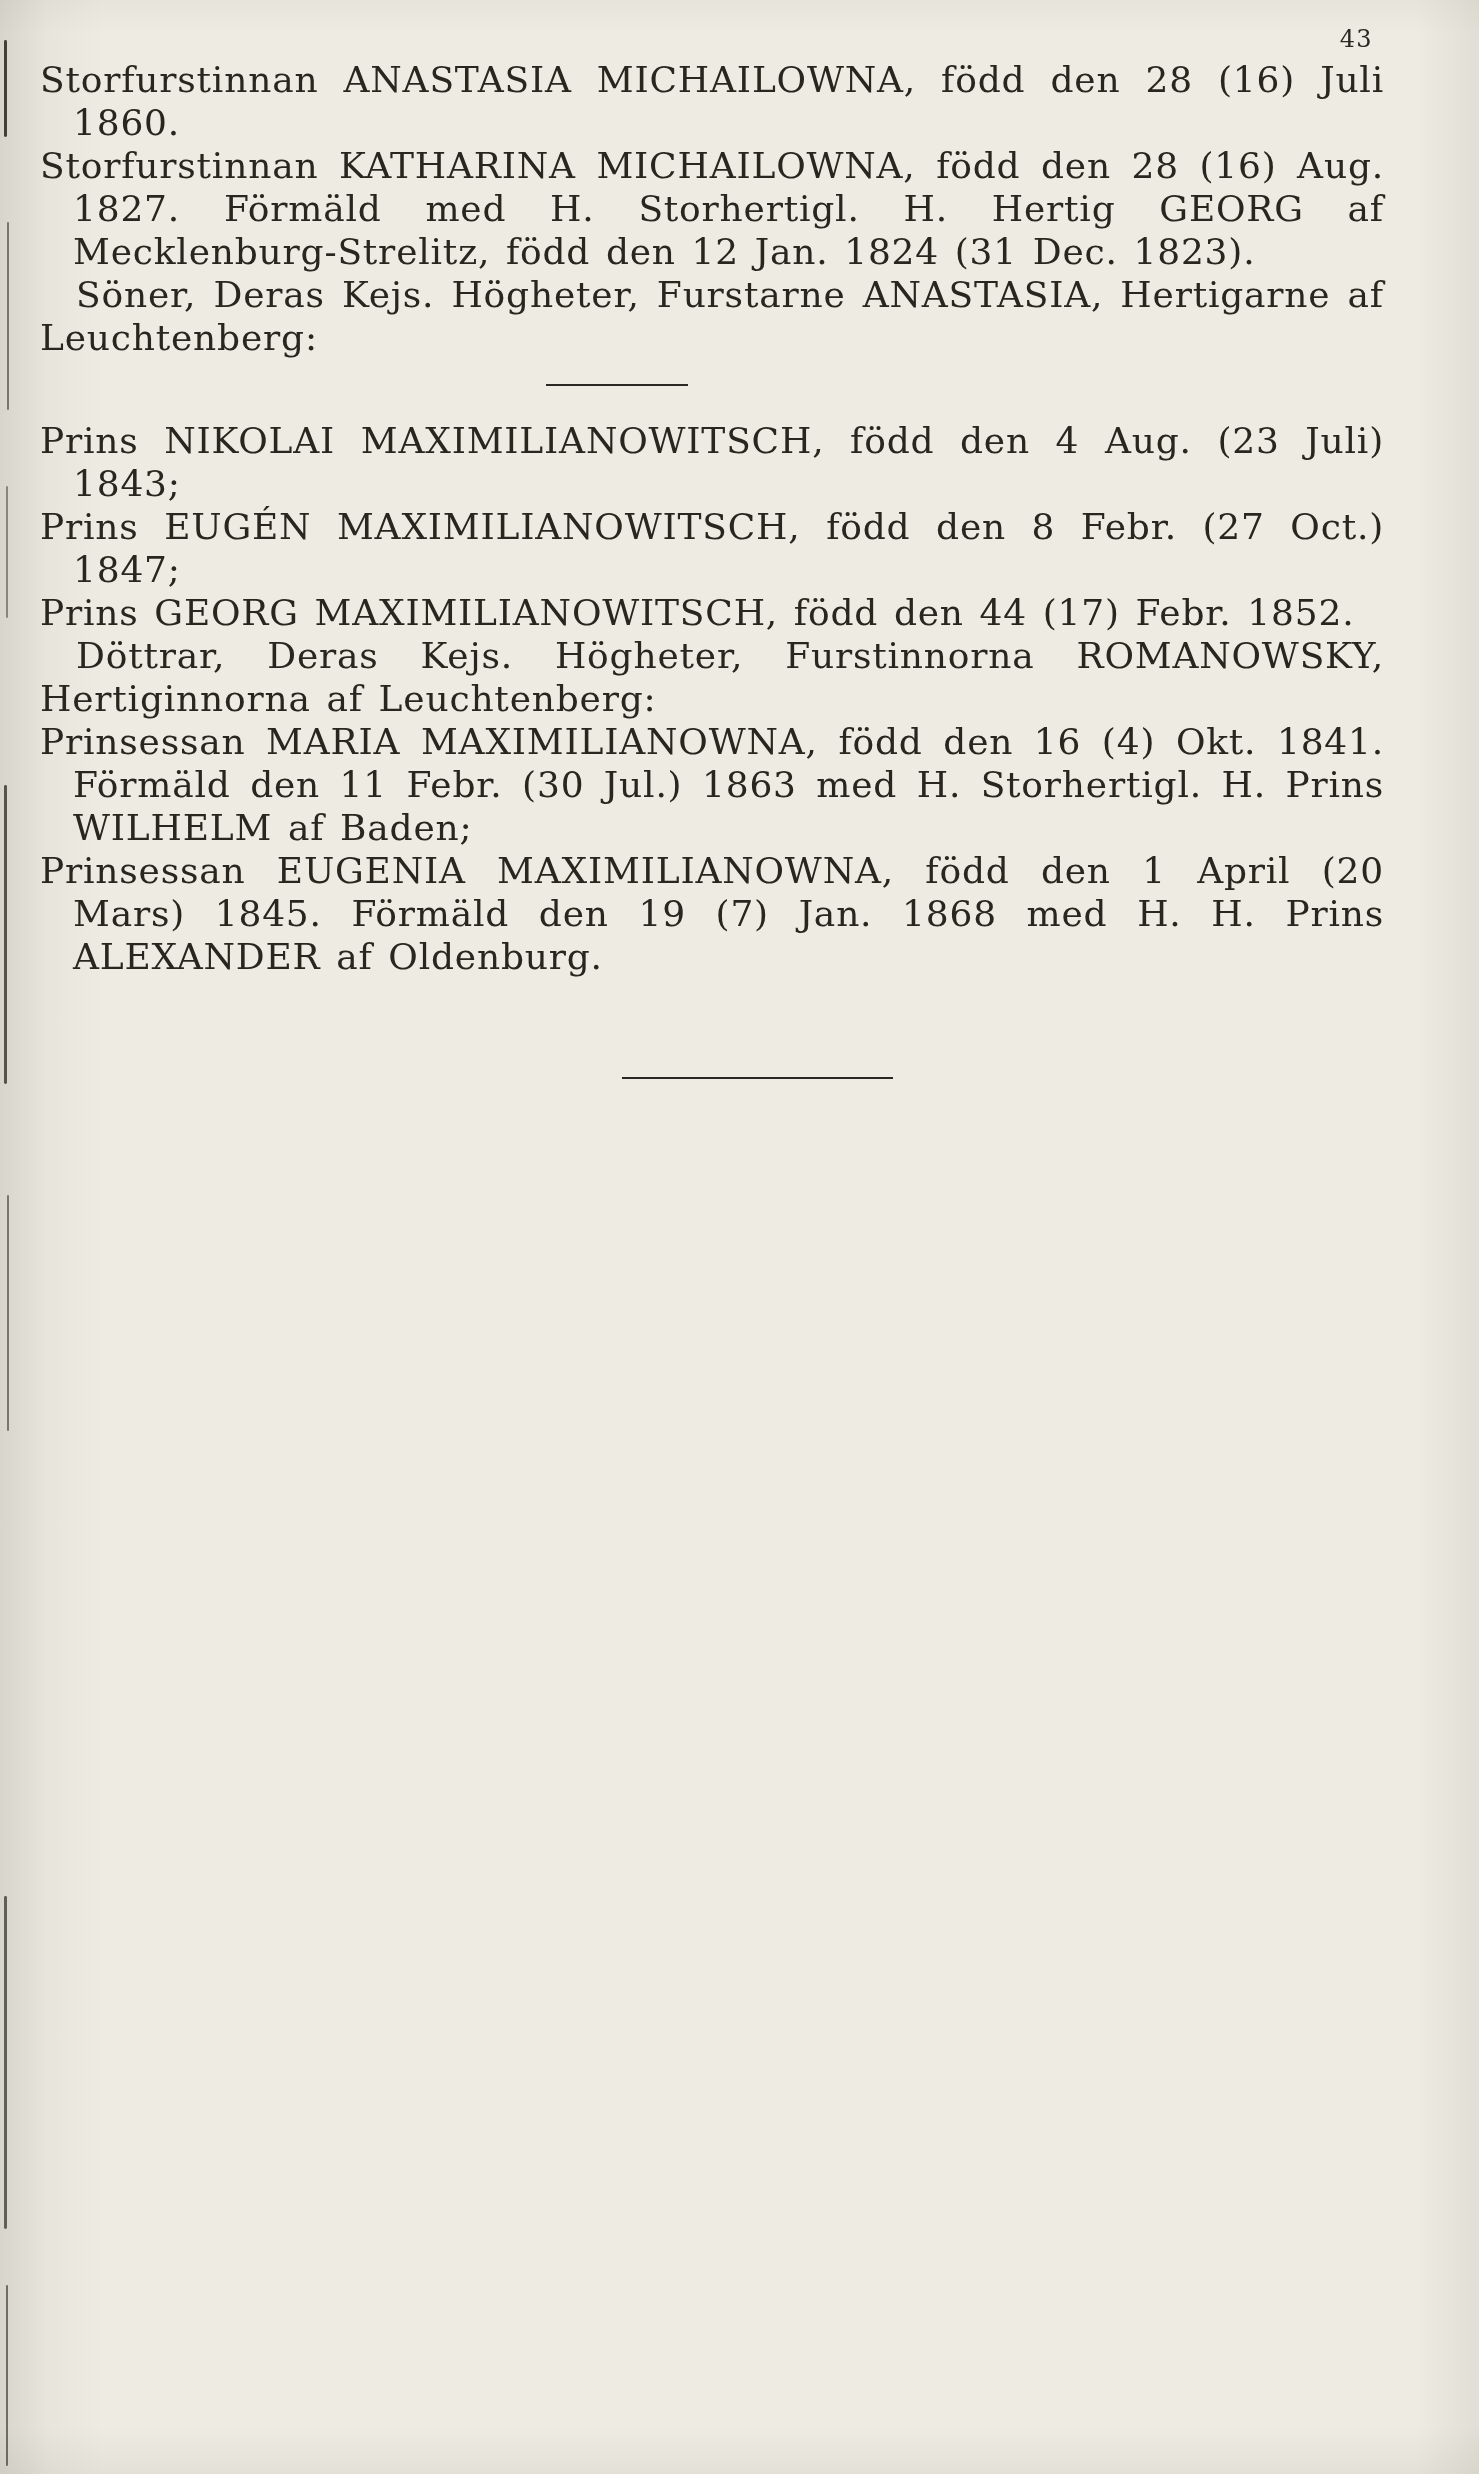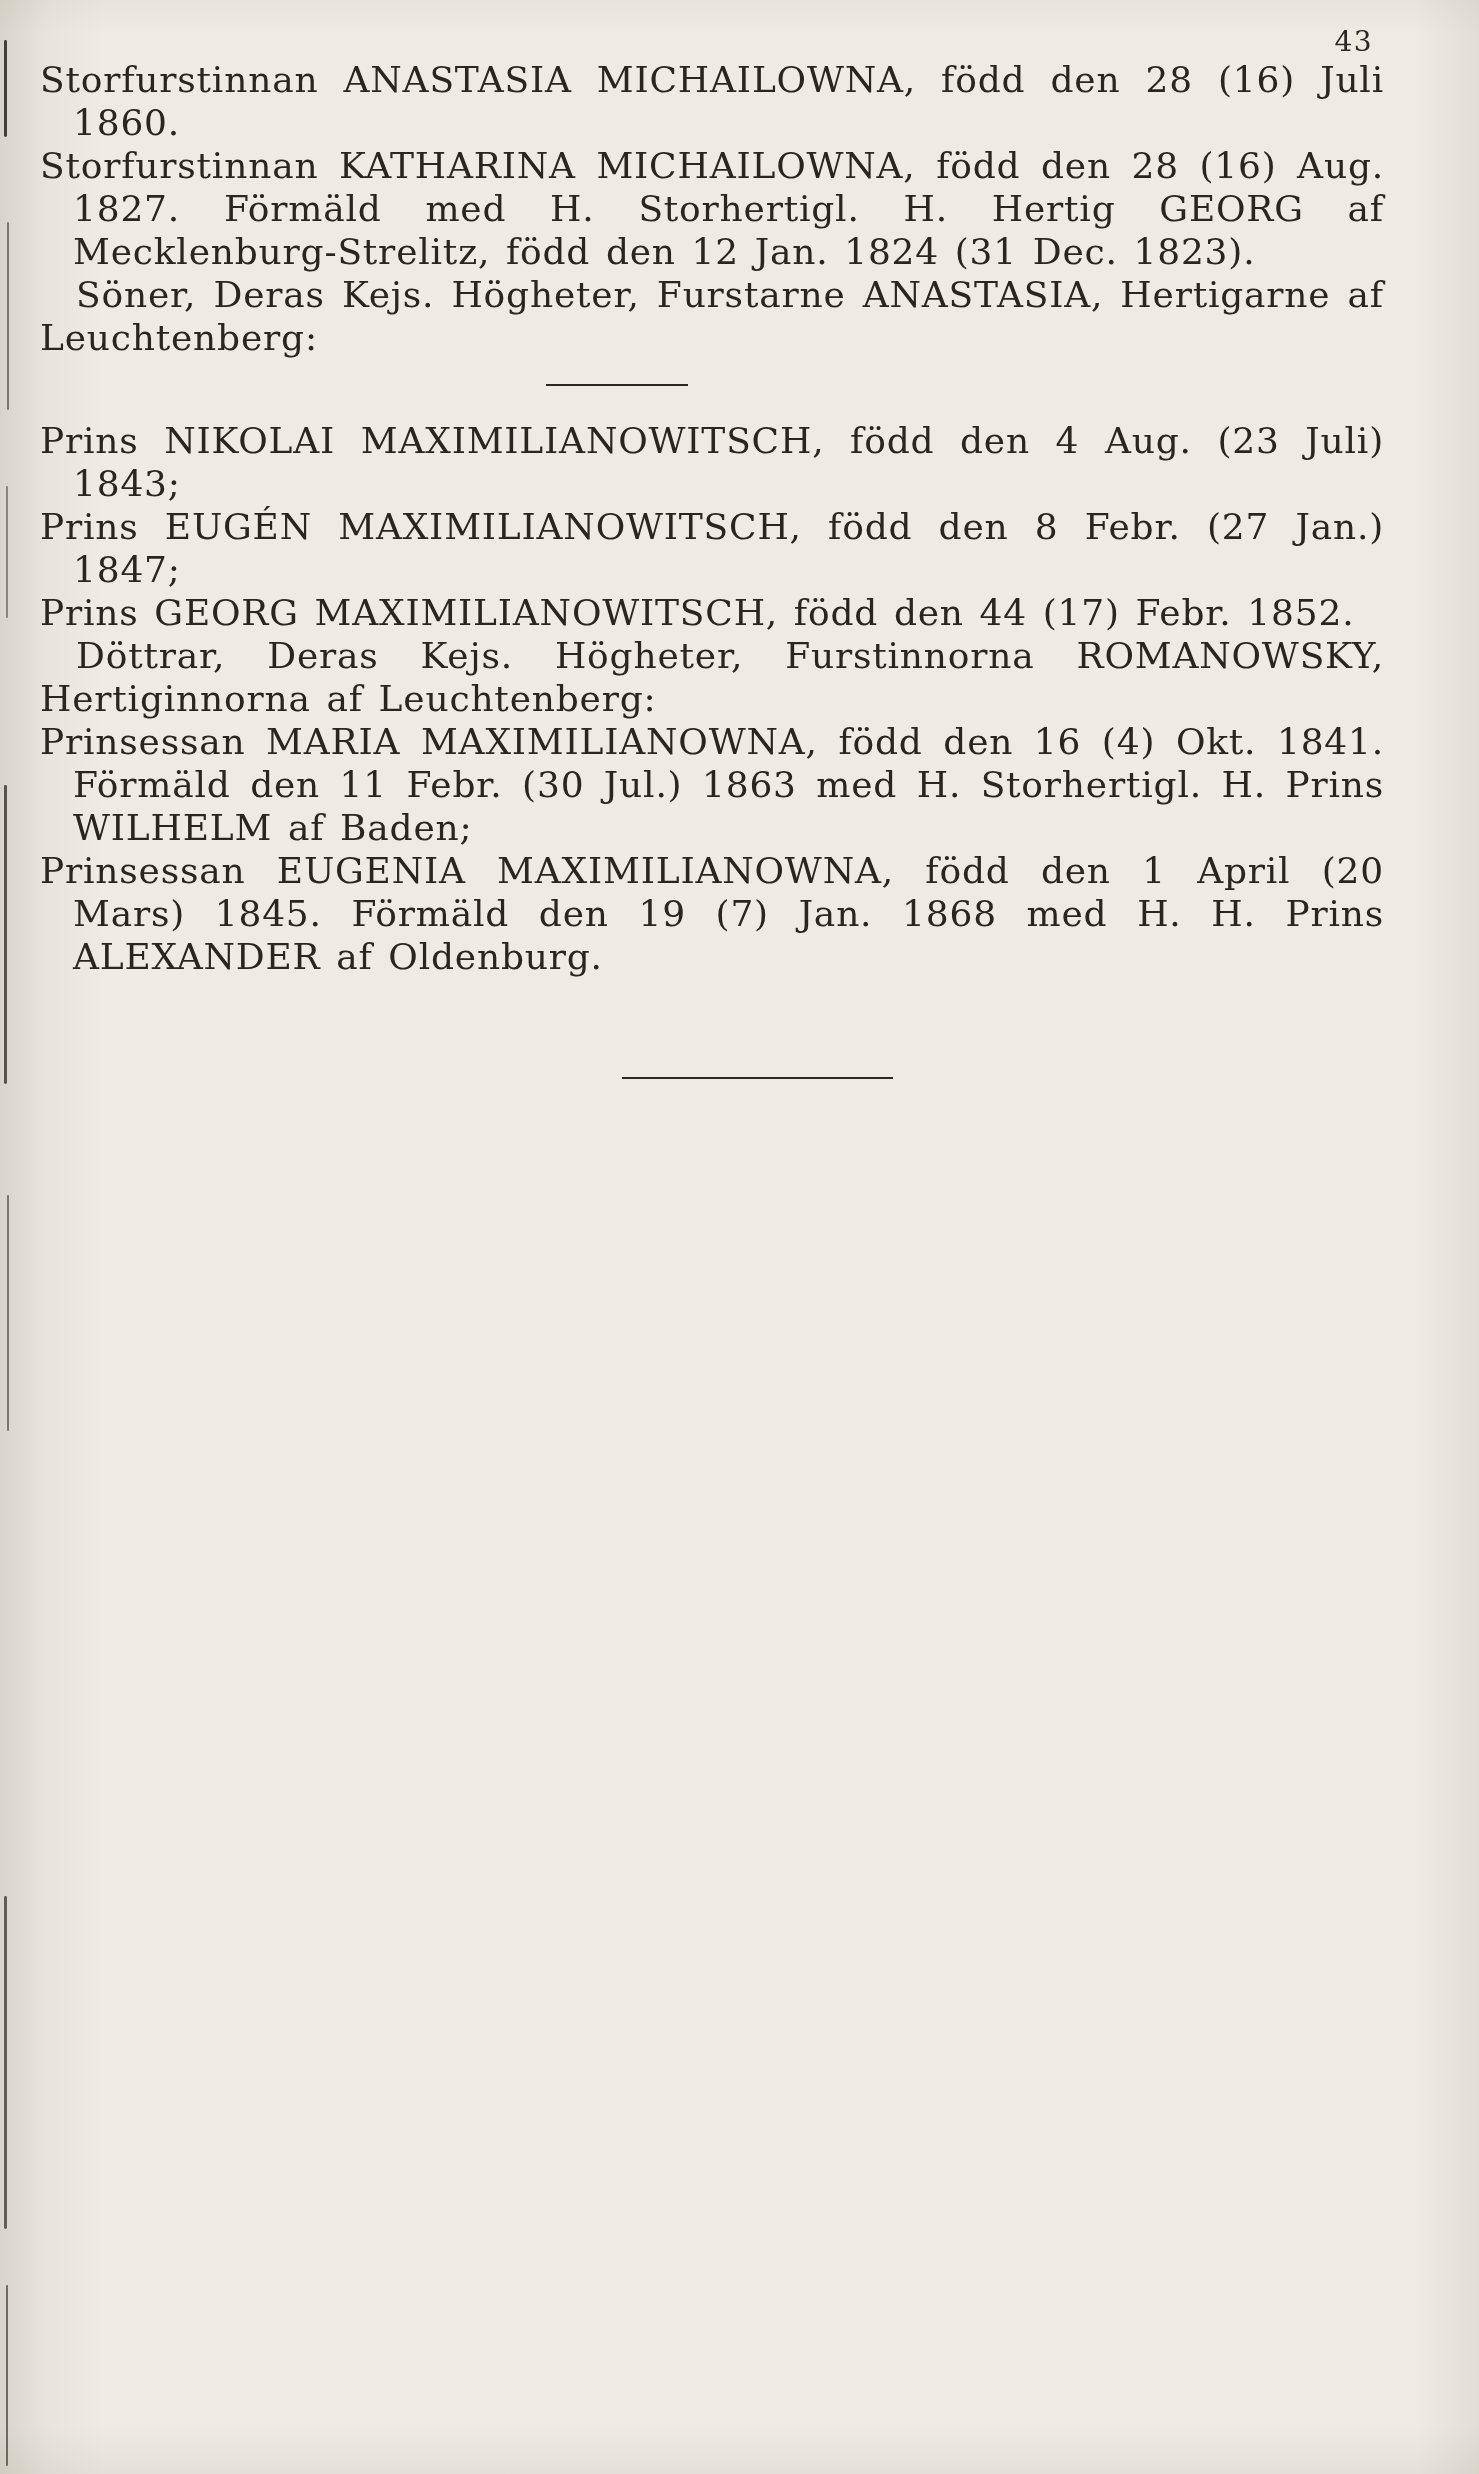--- a/index.html
+++ b/index.html
@@ -25,21 +25,21 @@
       linear-gradient(270deg, rgba(62,56,40,0.07) 0px, rgba(0,0,0,0) 63px),
       linear-gradient(0deg, rgba(62,56,40,0.06) 0px, rgba(0,0,0,0) 49px),
       linear-gradient(180deg, rgba(62,56,40,0.04) 0px, rgba(0,0,0,0) 35px),
       #edebe2;
   }
 
   .page-number {
     position: absolute;
     top: 25px;
     right: 106px;
-    font-size: 28px;
+    font-size: 24px;
     letter-spacing: 1.4px;
     color: #2b2722;
   }
 
   .text-block {
     position: absolute;
     left: 40px;
     top: 58px;
     width: 1344px;
     font-size: 36px;
@@ -106,21 +106,21 @@
 
     <p class="hanging">Storfurstinnan KATHARINA MICHAILOWNA, född den 28 (16) Aug. 1827. Förmäld med H. Storhertigl. H. Hertig GEORG af Mecklenburg-Strelitz, född den 12 Jan. 1824 (31 Dec. 1823).</p>
 
 
     <p class="indent-first">Söner, Deras Kejs. Högheter, Furstarne ANASTASIA, Hertigarne af Leuchtenberg:</p>
 
     <hr class="divider divider-1">
 
     <p class="hanging">Prins NIKOLAI MAXIMILIANOWITSCH, född den 4 Aug. (23 Juli) 1843;</p>
 
-    <p class="hanging">Prins EUGÉN MAXIMILIANOWITSCH, född den 8 Febr. (27 Jan.) 1847;</p>
+    <p class="hanging">Prins EUGÉN MAXIMILIANOWITSCH, född den 8 Febr. (27 Oct.) 1847;</p>
 
 
     <p class="hanging">Prins GEORG MAXIMILIANOWITSCH, född den 44 (17) Febr. 1852.</p>
 
     <p class="indent-first">Döttrar, Deras Kejs. Högheter, Furstinnorna ROMANOWSKY, Hertiginnorna af Leuchtenberg:</p>
 
     <p class="hanging">Prinsessan MARIA MAXIMILIANOWNA, född den 16 (4) Okt. 1841. Förmäld den 11 Febr. (30 Jul.) 1863 med H. Storhertigl. H. Prins WILHELM af Baden;</p>
 
     <p class="hanging">Prinsessan EUGENIA MAXIMILIANOWNA, född den 1 April (20 Mars) 1845. Förmäld den 19 (7) Jan. 1868 med H. H. Prins ALEXANDER af Oldenburg.</p>
 

